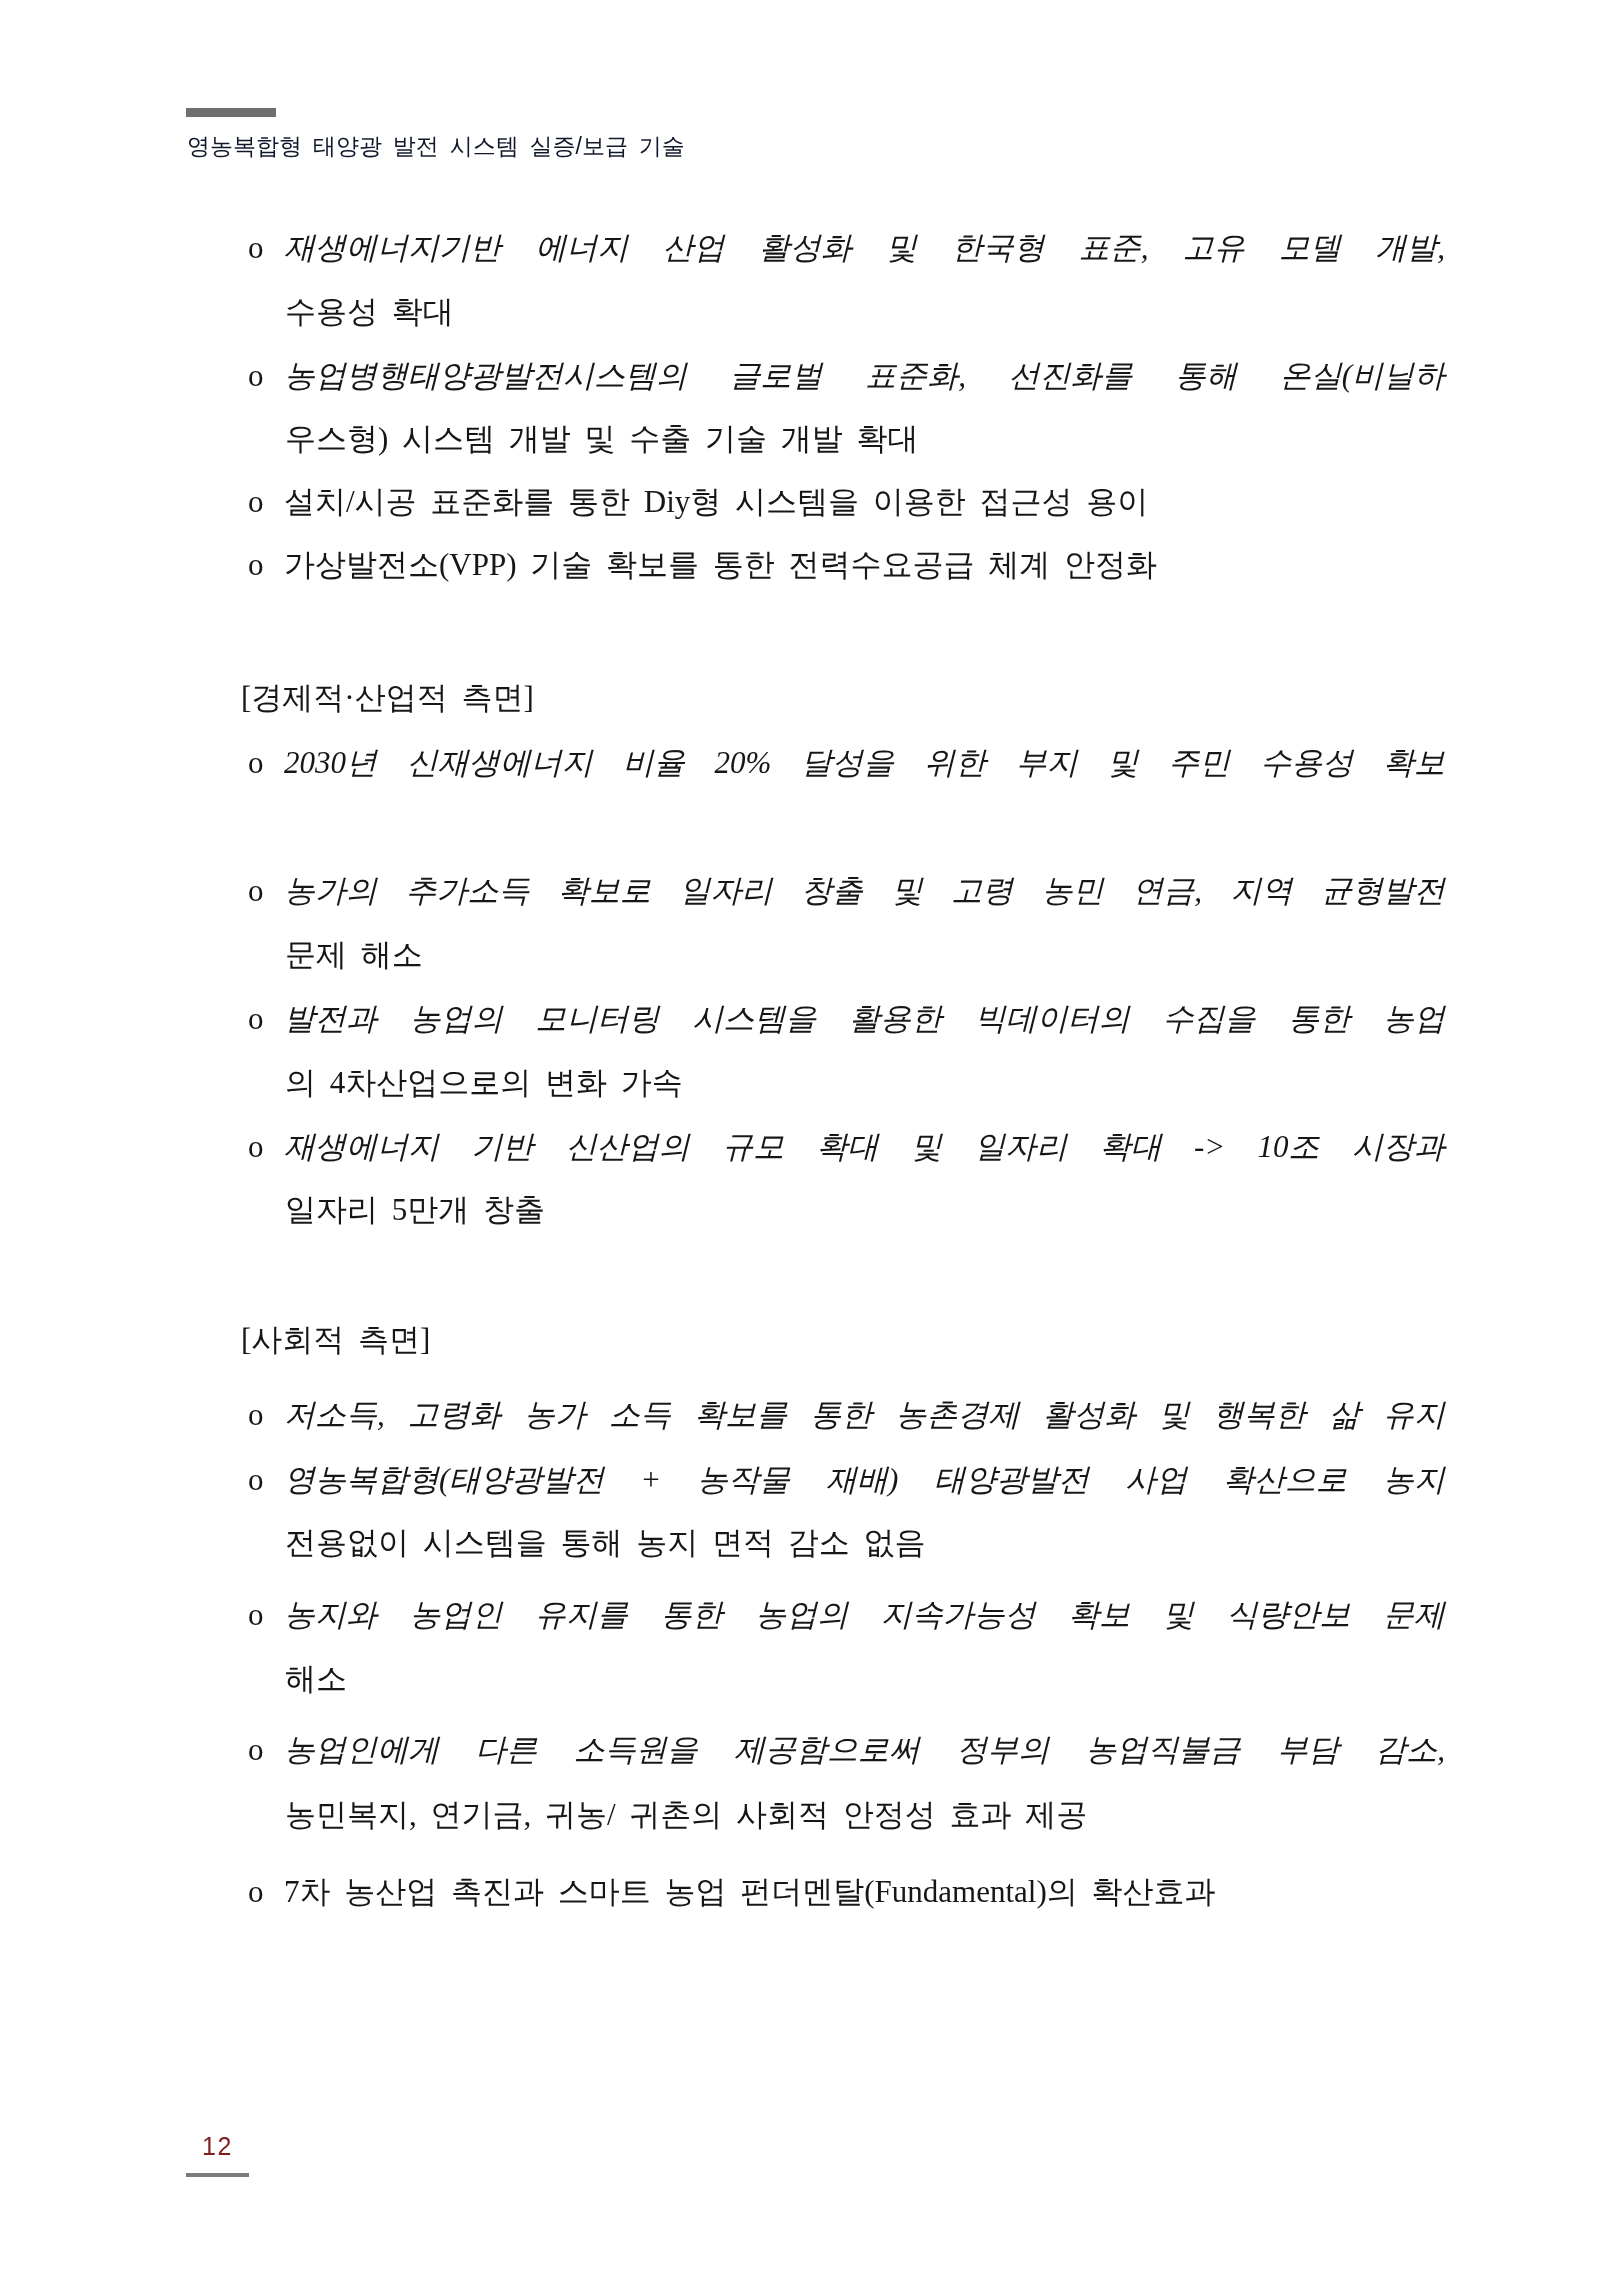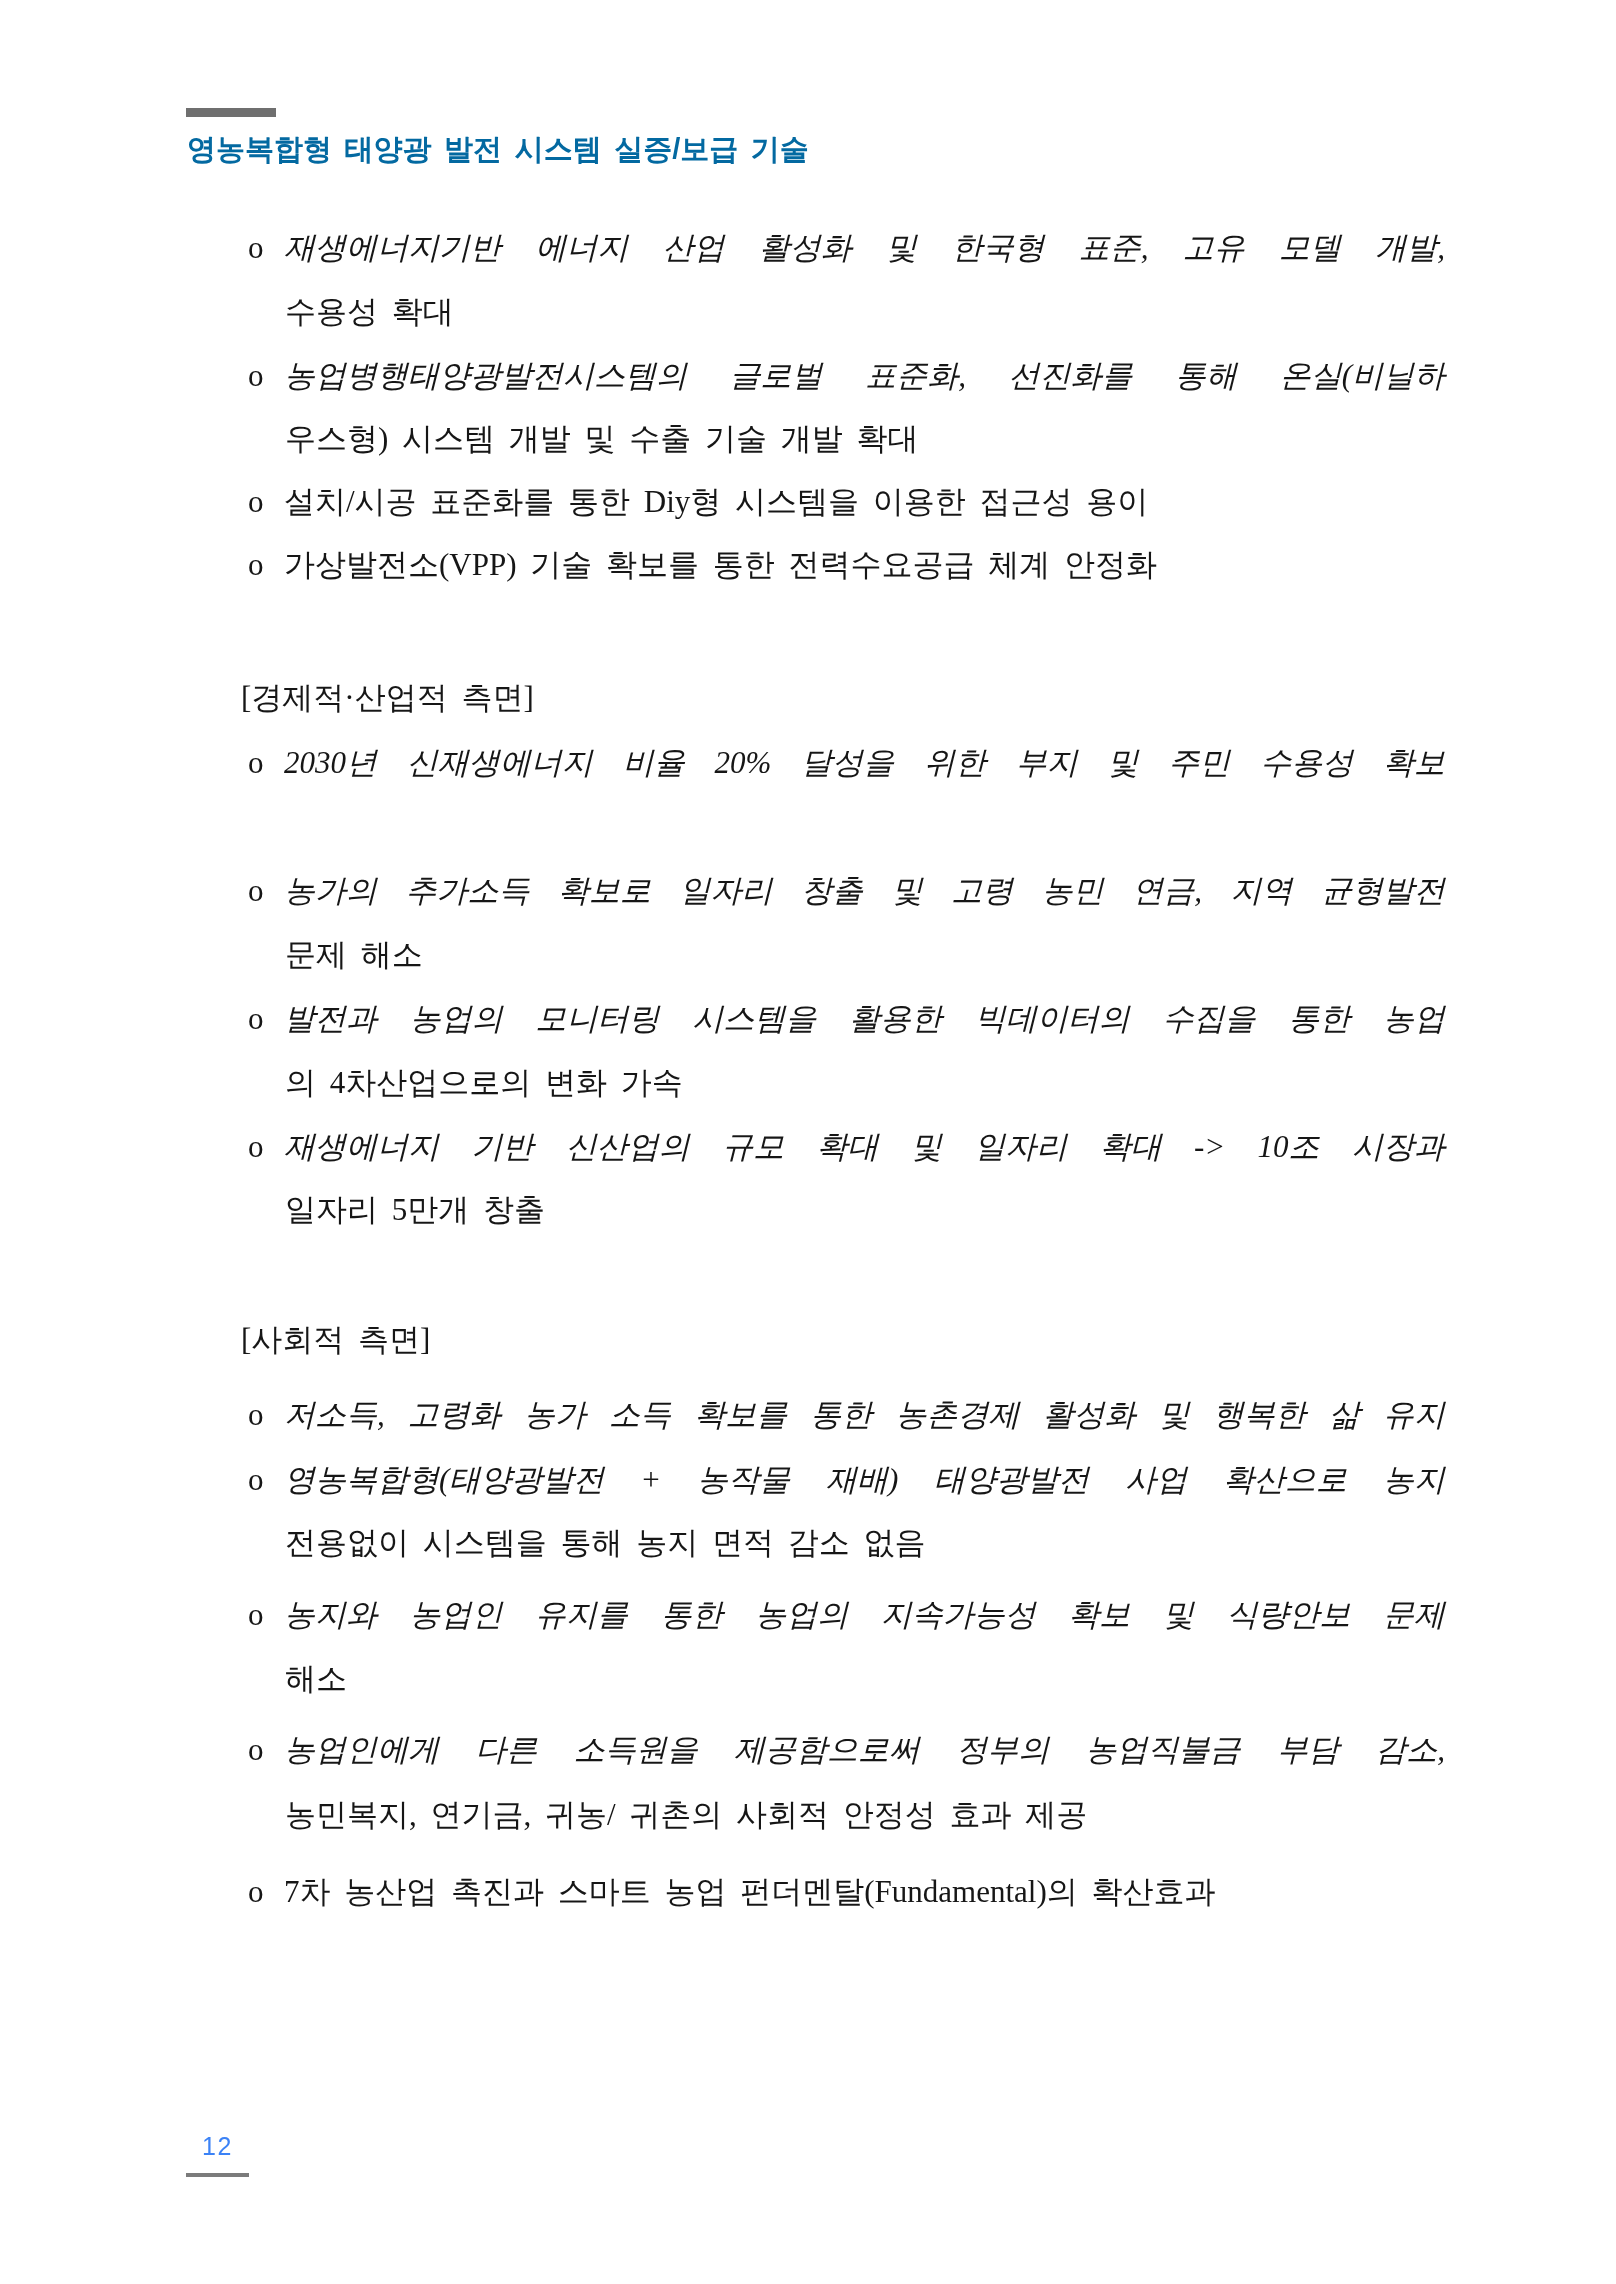--- a/index.html
+++ b/index.html
@@ -11,22 +11,22 @@
     font-family:"Liberation Serif","DejaVu Serif",serif;
   }
   
   .hdr-bar{
     position:absolute;left:186px;top:108px;width:90px;height:9px;
     background:#6f6f6f;
   }
   .hdr-title{
     position:absolute;left:187px;top:135px;
     font-family:"Liberation Sans","DejaVu Sans",sans-serif;
-    font-size:29px;line-height:1;color:#0369a1;
-    word-spacing:4.5px;letter-spacing:0px;white-space:nowrap;font-weight:bold;
+    font-size:23px;line-height:1;color:#0f172a;
+    word-spacing:4.5px;letter-spacing:0px;white-space:nowrap;
   }
   
   .line{
     position:absolute;left:229px;width:1216px;
     font-size:31px;line-height:1.15;color:#161616;
     word-spacing:6px;white-space:nowrap;
   }
   .line .o{
     position:absolute;left:19px;top:0;
   }
@@ -37,21 +37,21 @@
   .line.justify .txt{
     text-align:justify;
     text-align-last:justify;
     text-justify:inter-word;
     font-style:italic;
   }
   
   .pageno{
     position:absolute;left:202px;top:2134px;
     font-family:"Liberation Sans","DejaVu Sans",sans-serif;
-    font-size:25px;line-height:1;color:#3b82f6;letter-spacing:1.5px;
+    font-size:25px;line-height:1;color:#7f1d1d;letter-spacing:1.5px;
   }
   .foot-rule{
     position:absolute;left:186px;top:2173px;width:63px;height:3.8px;
     background:#7b7b7b;
   }
 </style>
 </head>
 <body>
 
 <div class="page">

